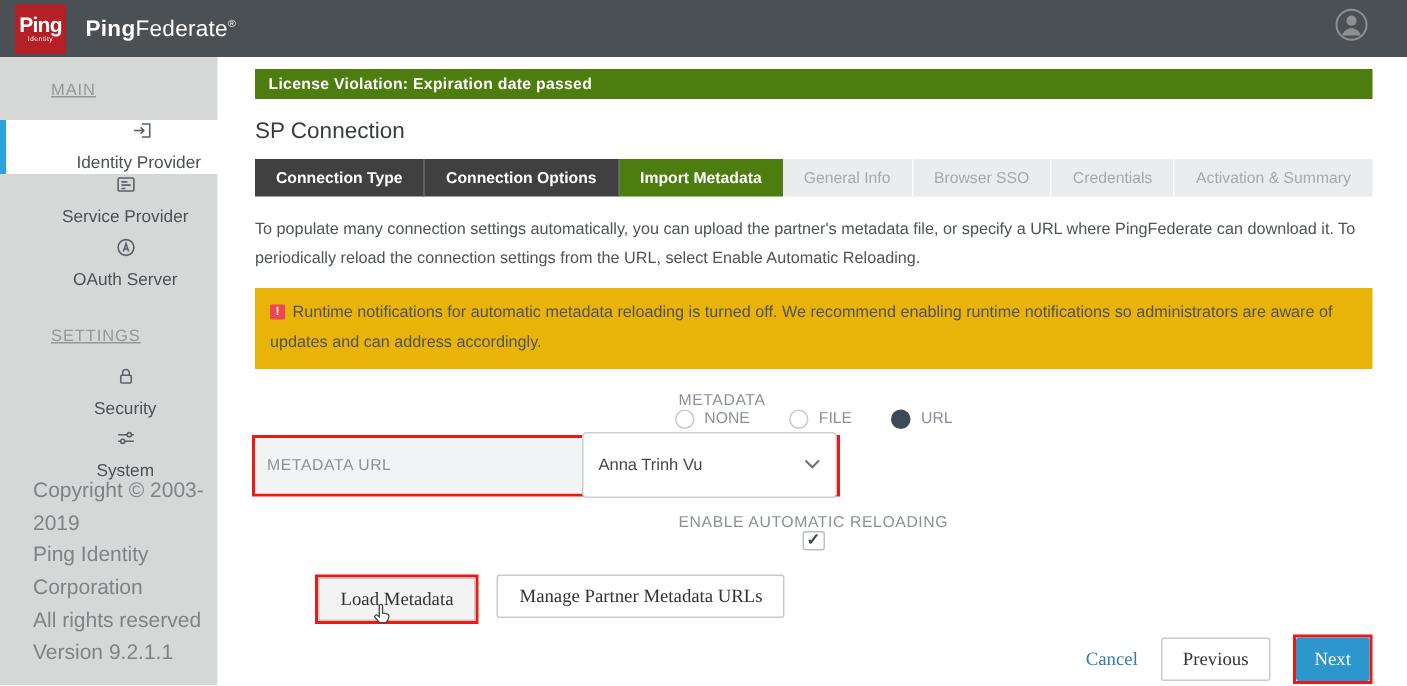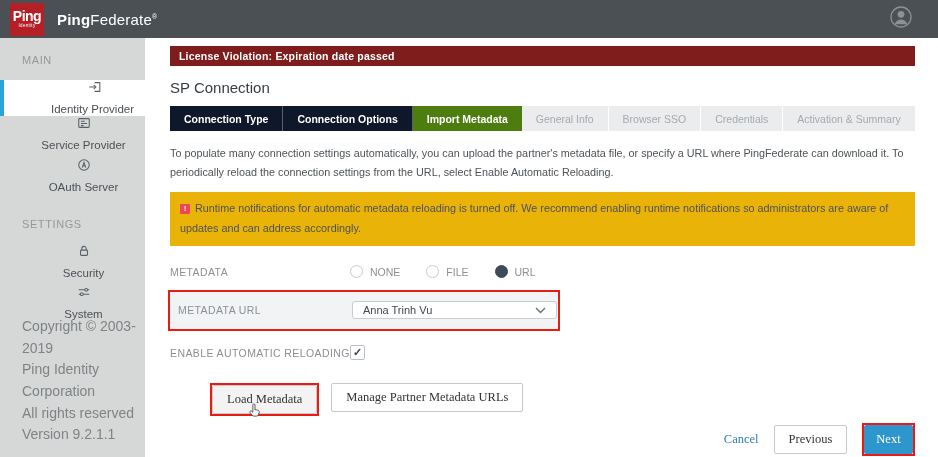--- a/index.html
+++ b/index.html
@@ -15,67 +15,67 @@
   .product { color: #fff; font-size: 15px; margin-left: 13px; letter-spacing: 0.2px; }
   .product .bold { font-weight: bold; }
   .product sup { font-size: 7px; }
   .avatar { position: absolute; right: 25px; top: 50%; transform: translateY(-50%); cursor: pointer; }
 
   
   .shell { display: flex; height: 419px; }
 
   
   .sidebar { width: 145px; background: #d6d8d8; position: relative; flex-shrink: 0; z-index: 2; }
-  .side-label { color: #94989a; font-size: 11px; letter-spacing: 0.6px; padding: 16px 0 0 22px; }
+  .side-label { color: #94989a; font-size: 11px; letter-spacing: 0.6px; padding: 16px 0 0 34px; text-decoration: underline; }
   .side-label.second { padding-top: 32px; }
   .side-item { display: flex; align-items: center; gap: 9px; padding-left: 22px; height: 28px;
                color: #4c5156; font-size: 11.5px; cursor: pointer; flex-direction: column; }
   .side-item .lbl { white-space: nowrap; }
   .side-item.active { background: #fff; width: 163px; height: 36px; margin-top: 14px; position: relative;
                clip-path: polygon(0 0, 147px 0, 163px 50%, 147px 100%, 0 100%);
                filter: drop-shadow(0 1px 1px rgba(0,0,0,.12)); }
   .accent { position: absolute; left: 0; top: 0; width: 4px; height: 100%; background: #2ba3da; }
   .side-item.active .ico { margin-left: 4px; }
   .mt16 { } .mt14 { margin-top: 14px; } .mt13 { margin-top: 13px; }
   .ico { display: inline-flex; width: 15px; justify-content: center; }
   .side-footer { position: absolute; left: 22px; bottom: 11px; font-size: 14px; color: #7f8386; line-height: 1.55; }
 
   
   .main { flex: 1; position: relative; padding: 0 26px 0 25px; background: #fff; }
-  .banner { margin-top: 8px; background: #7f1d1d; color: #fff; font-size: 10.5px; font-weight: bold;
+  .banner { margin-top: 8px; background: #4d7c0f; color: #fff; font-size: 10.5px; font-weight: bold;
             padding: 4px 9px; letter-spacing: 0.2px; }
   .title { font-size: 15px; color: #383d42; margin: 13px 0 10px; font-weight: 500; }
 
   .tabs { display: flex; height: 25px; }
   .tab { display: flex; align-items: center; padding: 0 14px; font-size: 10.5px; font-weight: bold;
-         color: #fff; background: #0f172a; border-right: 1px solid #5a6167; cursor: pointer; white-space: nowrap; }
+         color: #fff; background: #404040; border-right: 1px solid #5a6167; cursor: pointer; white-space: nowrap; }
   .tab.active { background: #4d7c0f; border-right: none; }
   .tab.dis { background: #ebeced; color: #a5aaaf; font-weight: normal; border-right: 1px solid #fff; cursor: default; }
   .tab:last-child { border-right: none; }
 
   .intro { font-size: 10.8px; color: #4e5357; line-height: 1.78; margin-top: 13px; }
   .notice { background: #eab308; margin-top: 10px; padding: 7px 10px 8px; font-size: 10.8px;
             color: #4e5357; line-height: 1.78; }
   .alert-icon { display: inline-block; width: 10px; height: 10px; background: #ef4655; color: #fff;
             font-size: 8px; font-weight: bold; text-align: center; line-height: 10px; border-radius: 1px;
             margin-right: 5px; vertical-align: 1px; }
 
-  .row { display: flex; align-items: center; }
+  .row { display: flex; align-items: center; flex-direction: column; }
   .frm-label { width: 180px; font-size: 10.5px; color: #8a9095; letter-spacing: 0.4px; flex-shrink: 0; }
   .meta-row { margin-top: 15px; height: 22px; }
   .radios { display: flex; gap: 26px; align-items: center; }
   .radio-opt { display: flex; align-items: center; gap: 7px; font-size: 10.5px; color: #8a9095; cursor: pointer; }
   .radio { width: 13px; height: 13px; border: 1px solid #c6cbcf; border-radius: 50%; background: #fff; }
   .radio.sel { background: #3d4a57; border-color: #3d4a57; }
 
   .annotation { border: 2px solid #ea1b12; margin-left: 40px; }
   .url-wrap { margin-top: 7px; width: 392px; margin-left: -2px; }
-  .url-row { background: #f2f3f4; height: 37px; display: flex; align-items: center; padding-left: 8px; }
+  .url-row { background: #f2f3f4; height: 37px; display: flex; align-items: center; padding-left: 8px; gap: 36px; }
   .url-row .frm-label { width: 174px; }
-  .select { width: 205px; height: 18px; background: #fff; border: 1px solid #c9ced2; border-radius: 3px;
+  .select { width: 205px; height: 44px; background: #fff; border: 1px solid #c9ced2; border-radius: 3px;
             display: flex; align-items: center; justify-content: space-between; padding: 0 10px;
             font-size: 11px; color: #42474c; cursor: pointer; }
 
   .reload-row { margin-top: 11px; height: 22px; }
   .checkbox { width: 15px; height: 15px; background: #fff; border: 1px solid #bac0c5; border-radius: 2px;
               display: flex; align-items: center; justify-content: center; cursor: pointer; }
   .check-mark { font-size: 11px; color: #3b4650; font-weight: bold; line-height: 1; }
 
   .btn-row { margin-top: 19px; display: flex; align-items: flex-start; gap: 12px; }
   .btn { font-family: "Liberation Serif", serif; font-size: 12.5px; color: #333; background: #fff;

